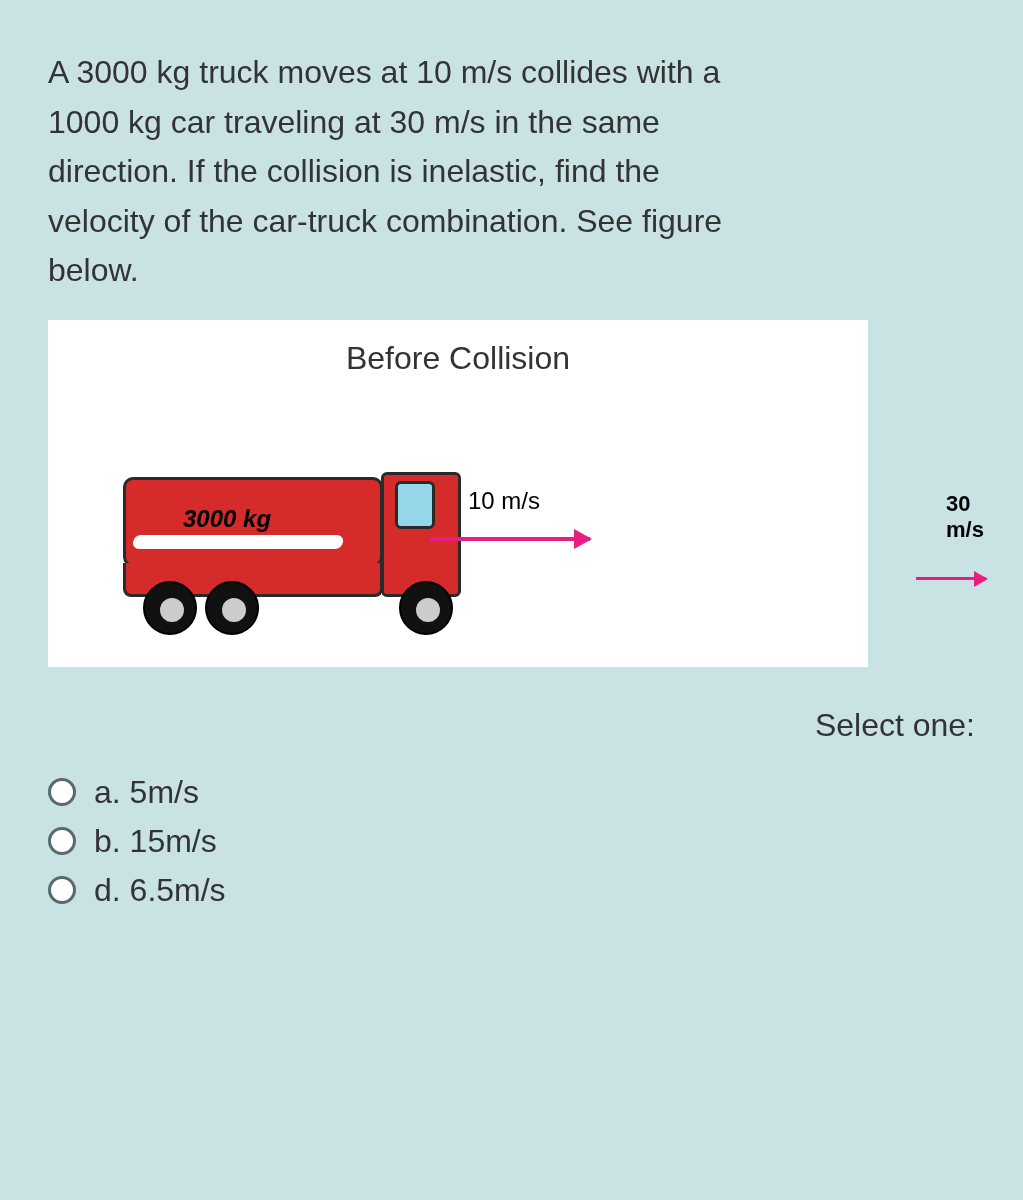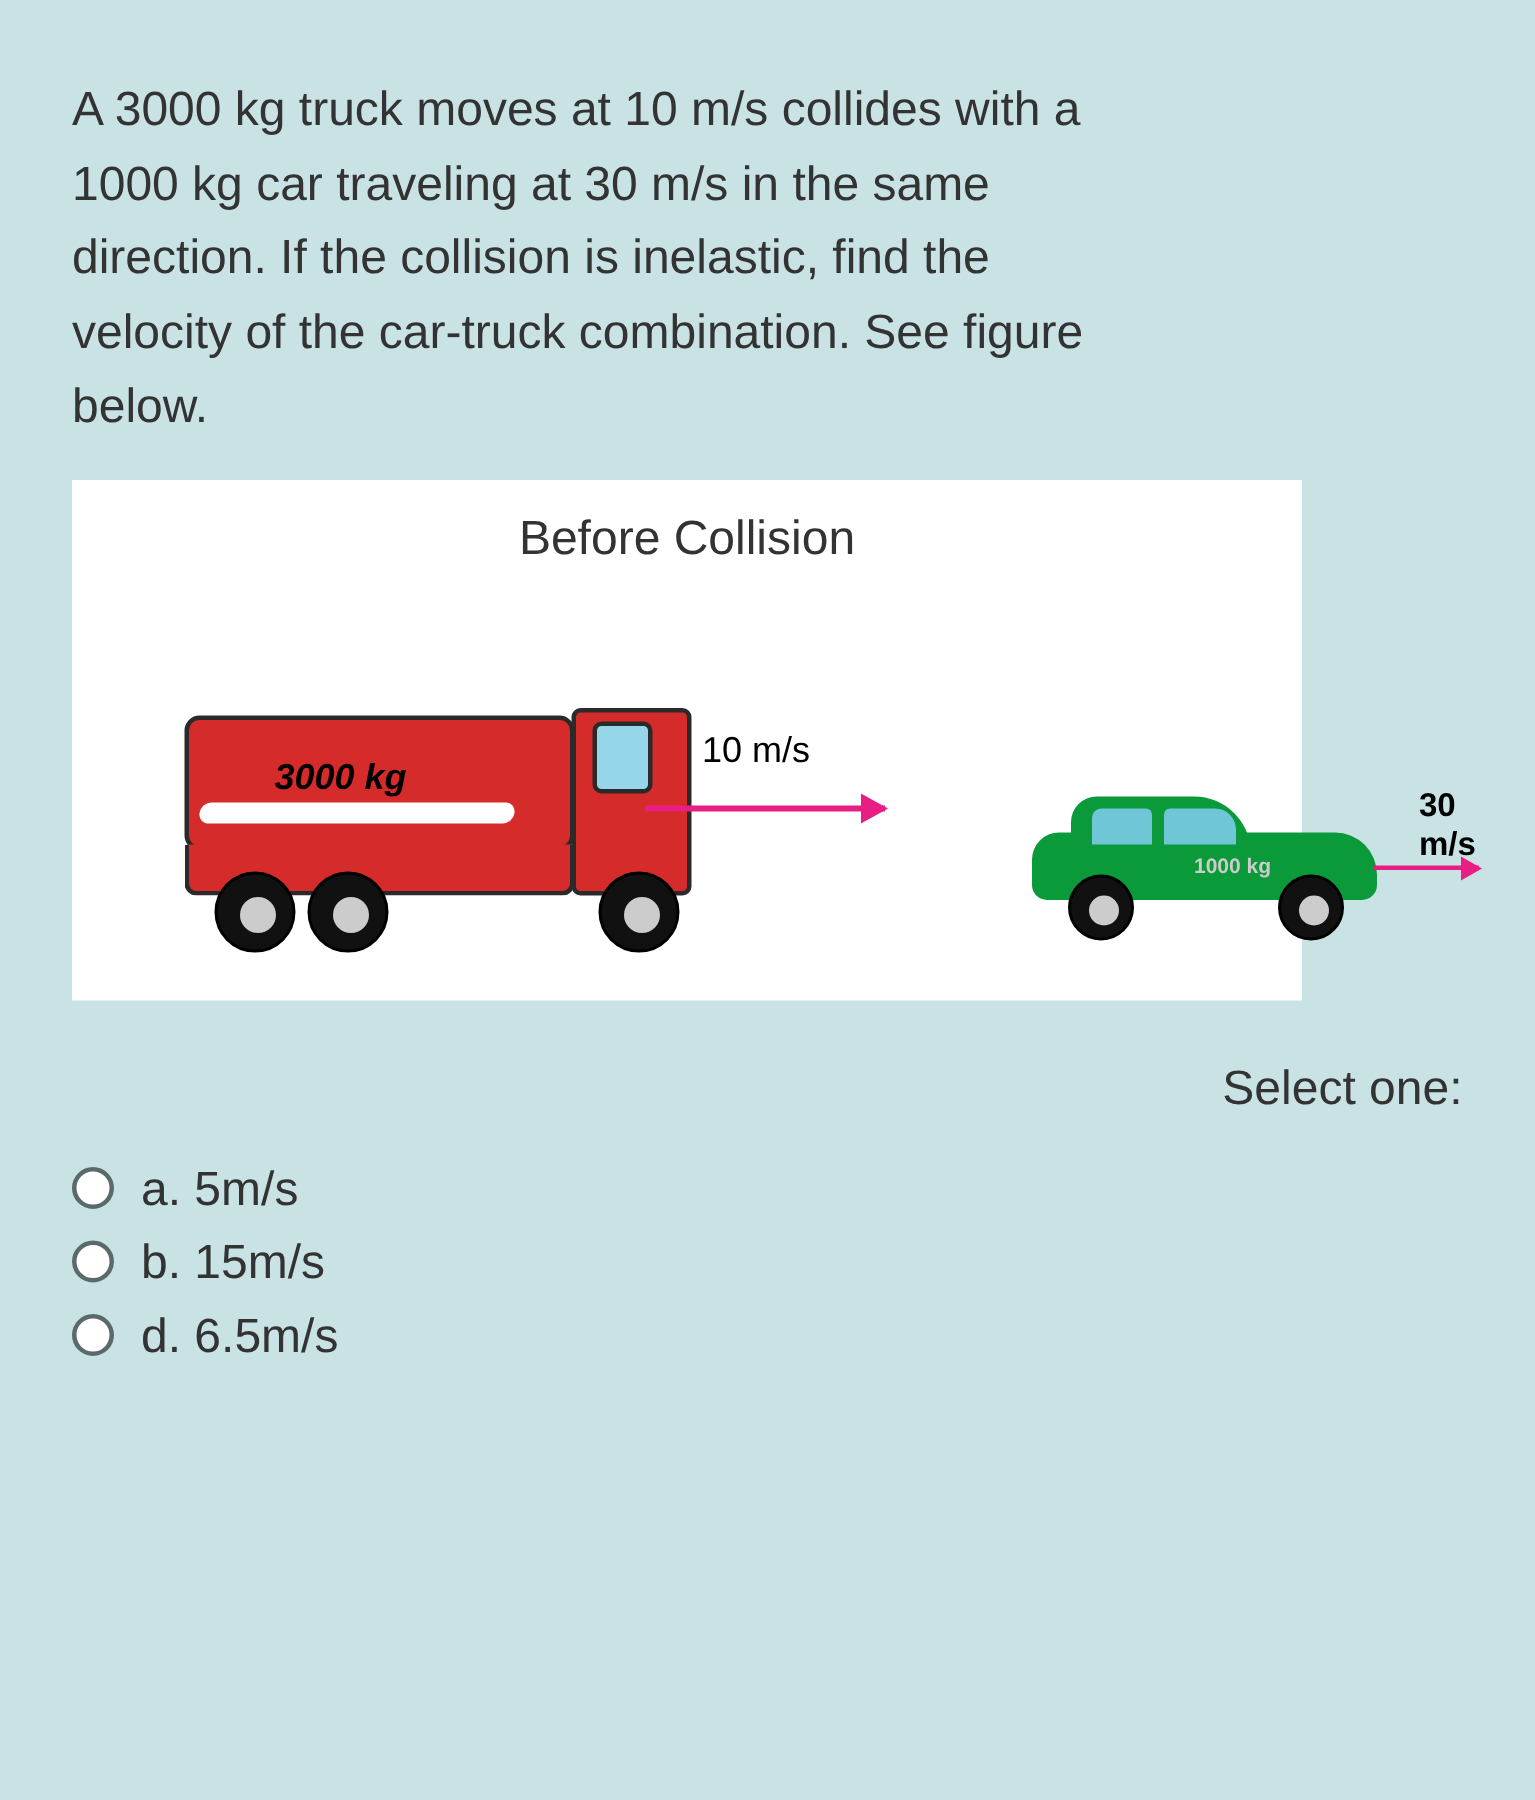--- a/index.html
+++ b/index.html
@@ -186,21 +186,21 @@
   .arrow-car::after{
     content:"";
     position:absolute;
     right:-2px; top:-6px;
     border-left: 14px solid #e91e84;
     border-top: 8px solid transparent;
     border-bottom: 8px solid transparent;
   }
   .speed-car {
     position: absolute;
-    left: 878px; top: 117px;
+    left: 878px; top: 84px;
     font-size: 22px;
     font-weight: bold;
     color: #000;
   }
   
   .options {
     padding: 40px 48px 20px 48px;
     font-size: 32px;
     color: #333;
   }
@@ -236,29 +236,20 @@
       <div class="truck-window"></div>
       <div class="truck-label">3000 kg</div>
       <div class="wheel tw1"></div>
       <div class="wheel tw2"></div>
       <div class="wheel tw3"></div>
     </div>
 
     <div class="speed-truck">10 m/s</div>
     <div class="arrow-truck"></div>
 
-    <div class="car">
-      <div class="car-roof"></div>
-      <div class="car-body"></div>
-      <div class="car-win1"></div>
-      <div class="car-win2"></div>
-      <div class="car-label">1000 kg</div>
-      <div class="wheel cw1"></div>
-      <div class="wheel cw2"></div>
-    </div>
 
     <div class="speed-car">30 m/s</div>
     <div class="arrow-car"></div>
 
   </div>
 </div>
 
 <div class="options">
   <div class="select-label">Select one:</div>
 

